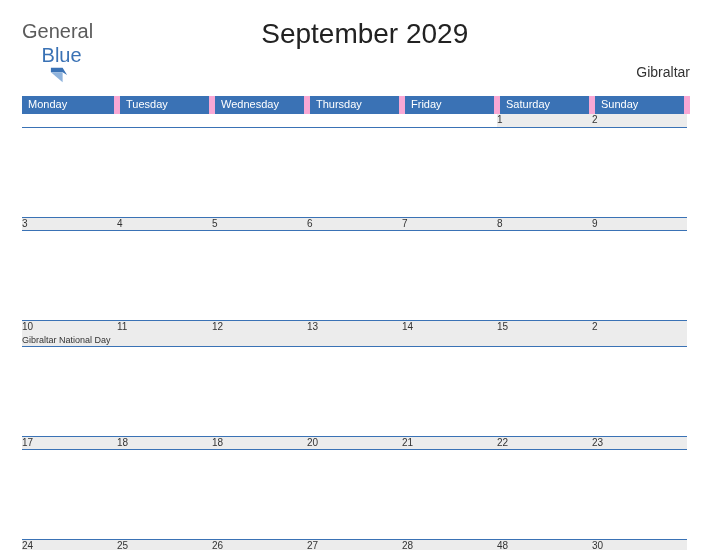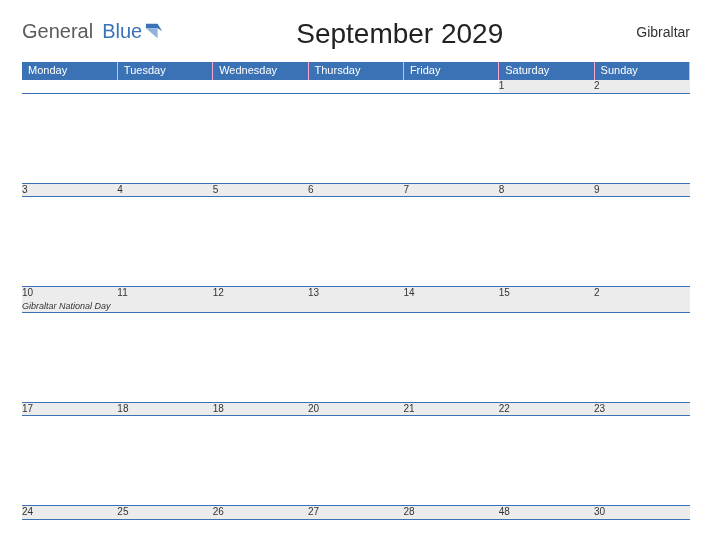--- a/index.html
+++ b/index.html
@@ -14,20 +14,21 @@
     display: flex;
     align-items: flex-start;
     justify-content: space-between;
     margin-bottom: 12px;
   }
   .logo {
     display: flex;
     align-items: center;
     gap: 1px;
     padding-top: 2px;
+    flex-direction: column;
   }
   .logo-general {
     font-size: 20px;
     color: #5b5b5b;
     font-weight: 400;
   }
   .logo-blue {
     font-size: 20px;
     color: #3a72b5;
     font-weight: 400;
@@ -38,30 +39,31 @@
     font-size: 28px;
     color: #222;
     font-weight: 400;
     padding-top: 0px;
     text-align: right;
   }
   .region {
     font-size: 14px;
     color: #333;
     padding-top: 6px;
+    margin-top: 40px;
   }
   .calendar { width: 100%; border-collapse: collapse; table-layout: fixed; }
   .calendar thead th {
     background: #3a72b5;
     color: #ffffff;
     font-weight: 400;
     font-size: 11px;
     text-align: left;
     padding: 2px 6px 3px 6px;
-    border-right: 1px solid #f9a8d4;
+    border-right: 6px solid #f9a8d4;
   }
   .calendar tbody td {
     border-top: 1px solid #3a72b5;
     height: 90px;
     vertical-align: top;
     padding: 0;
   }
   .daynum-row td {
     background: #ececec;
     font-size: 10px;
@@ -75,21 +77,20 @@
   .body-row td {
     background: #ffffff;
     height: 68px;
     border-top: none;
   }
   .holiday {
     font-size: 9px;
     color: #333;
     display: block;
     padding-top: 1px;
-    font-style: italic;
   }
 </style>
 </head>
 <body>
 
 <div class="header">
   <div class="logo">
     <span class="logo-general">General</span>
     <span class="logo-blue">Blue</span>
     <svg class="logo-icon" viewBox="0 0 20 20">

